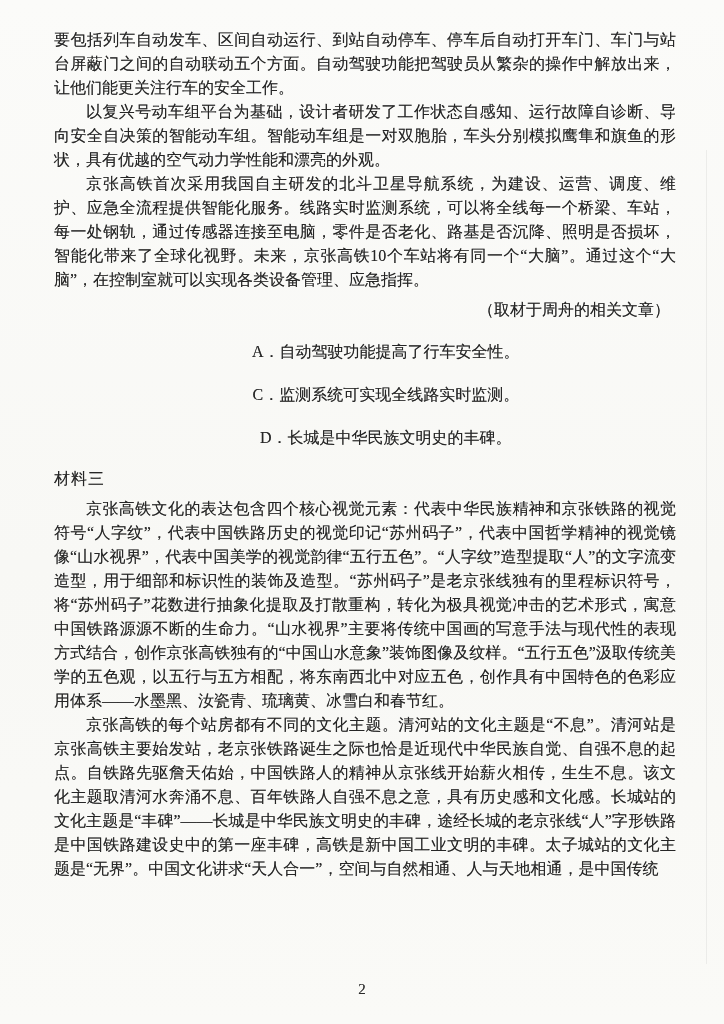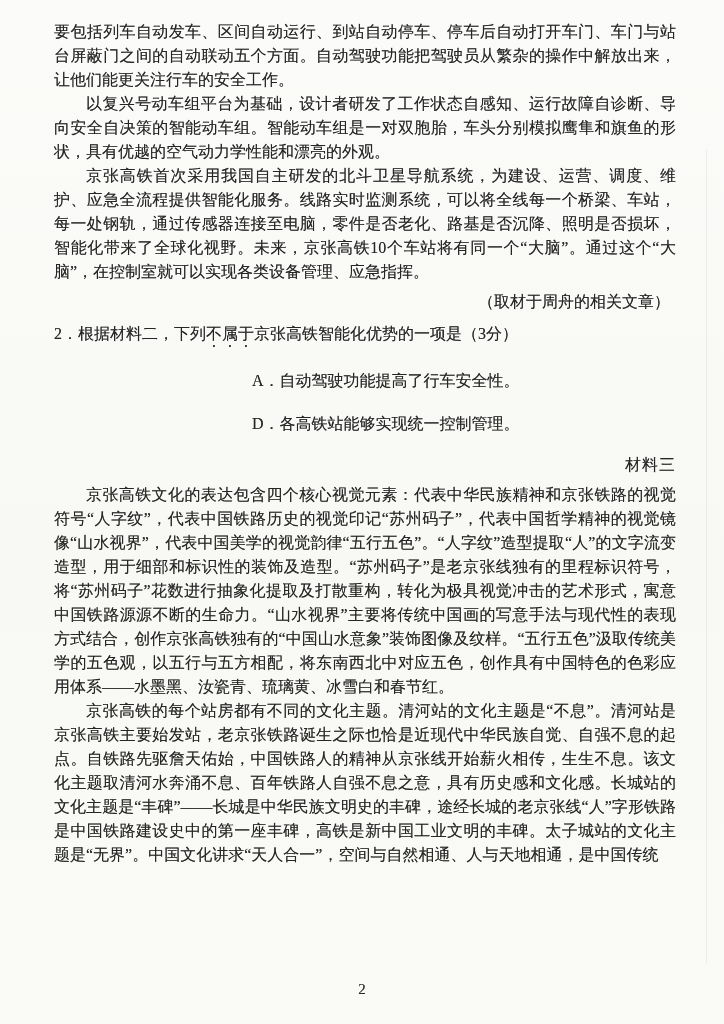--- a/index.html
+++ b/index.html
@@ -12,21 +12,21 @@
     width: 724px;
     height: 1024px;
     background: linear-gradient(180deg, #fbfbf9 0%, #f8f8f5 55%, #fafaf7 100%);
     overflow: hidden;
     font-family: "Liberation Serif", "DejaVu Serif", serif;
     color: #262626;
   }
   .content {
     position: absolute;
     left: 54px;
-    top: 20px;
+    top: 28px;
     width: 622px;
     font-size: 16px;
     line-height: 24px;
     text-align: justify;
     text-shadow: 0 0 0.6px rgba(45,45,45,0.55);
   }
   .para {
     margin: 0;
     text-indent: 2em;
   }
@@ -52,21 +52,21 @@
     text-emphasis: filled dot;
     text-emphasis-position: under right;
   }
   .choice {
     margin: 16px;
     padding-left: 2.6em;
     text-indent: 0;
     text-align: center;
   }
   .section-heading {
-    text-align: right;
+    text-align: left;
     text-indent: 0;
     margin: 10px 0 6px 0;
     letter-spacing: 1px;
   }
   .page-number {
     position: absolute;
     left: 0;
     right: 0;
     bottom: 26px;
     text-align: center;
@@ -90,23 +90,23 @@
   <div class="scan-streak"></div>
 
   <div class="content">
 
     <p class="para no-indent">要包括列车自动发车、区间自动运行、到站自动停车、停车后自动打开车门、车门与站台屏蔽门之间的自动联动五个方面。自动驾驶功能把驾驶员从繁杂的操作中解放出来，让他们能更关注行车的安全工作。</p>
     <p class="para">以复兴号动车组平台为基础，设计者研发了工作状态自感知、运行故障自诊断、导向安全自决策的智能动车组。智能动车组是一对双胞胎，车头分别模拟鹰隼和旗鱼的形状，具有优越的空气动力学性能和漂亮的外观。</p>
     <p class="para">京张高铁首次采用我国自主研发的北斗卫星导航系统，为建设、运营、调度、维护、应急全流程提供智能化服务。线路实时监测系统，可以将全线每一个桥梁、车站，每一处钢轨，通过传感器连接至电脑，零件是否老化、路基是否沉降、照明是否损坏，智能化带来了全球化视野。未来，京张高铁10个车站将有同一个“大脑”。通过这个“大脑”，在控制室就可以实现各类设备管理、应急指挥。</p>
     <p class="para attribution">（取材于周舟的相关文章）</p>
 
     <div class="question-block">
-      <p class="question-line"><span>2．根据材料二，下列</span><span class="emph">不属于</span><span>京张高铁智能化优势的一项是（3分）</span></p>
       <p class="choice">A．自动驾驶功能提高了行车安全性。</p>
-      <p class="choice">D．各高铁站能够实现统一控制管理。</p>
+      <p class="choice">C．监测系统可实现全线路实时监测。</p>
+      <p class="choice">D．长城是中华民族文明史的丰碑。</p>
     </div>
 
     <p class="para section-heading">材料三</p>
     <p class="para">京张高铁文化的表达包含四个核心视觉元素：代表中华民族精神和京张铁路的视觉符号“人字纹”，代表中国铁路历史的视觉印记“苏州码子”，代表中国哲学精神的视觉镜像“山水视界”，代表中国美学的视觉韵律“五行五色”。“人字纹”造型提取“人”的文字流变造型，用于细部和标识性的装饰及造型。“苏州码子”是老京张线独有的里程标识符号，将“苏州码子”花数进行抽象化提取及打散重构，转化为极具视觉冲击的艺术形式，寓意中国铁路源源不断的生命力。“山水视界”主要将传统中国画的写意手法与现代性的表现方式结合，创作京张高铁独有的“中国山水意象”装饰图像及纹样。“五行五色”汲取传统美学的五色观，以五行与五方相配，将东南西北中对应五色，创作具有中国特色的色彩应用体系——水墨黑、汝瓷青、琉璃黄、冰雪白和春节红。</p>
     <p class="para">京张高铁的每个站房都有不同的文化主题。清河站的文化主题是“不息”。清河站是京张高铁主要始发站，老京张铁路诞生之际也恰是近现代中华民族自觉、自强不息的起点。自铁路先驱詹天佑始，中国铁路人的精神从京张线开始薪火相传，生生不息。该文化主题取清河水奔涌不息、百年铁路人自强不息之意，具有历史感和文化感。长城站的文化主题是“丰碑”——长城是中华民族文明史的丰碑，途经长城的老京张线“人”字形铁路是中国铁路建设史中的第一座丰碑，高铁是新中国工业文明的丰碑。太子城站的文化主题是“无界”。中国文化讲求“天人合一”，空间与自然相通、人与天地相通，是中国传统</p>
 
   </div>
 
   <div class="page-number">2</div>
 </div>

